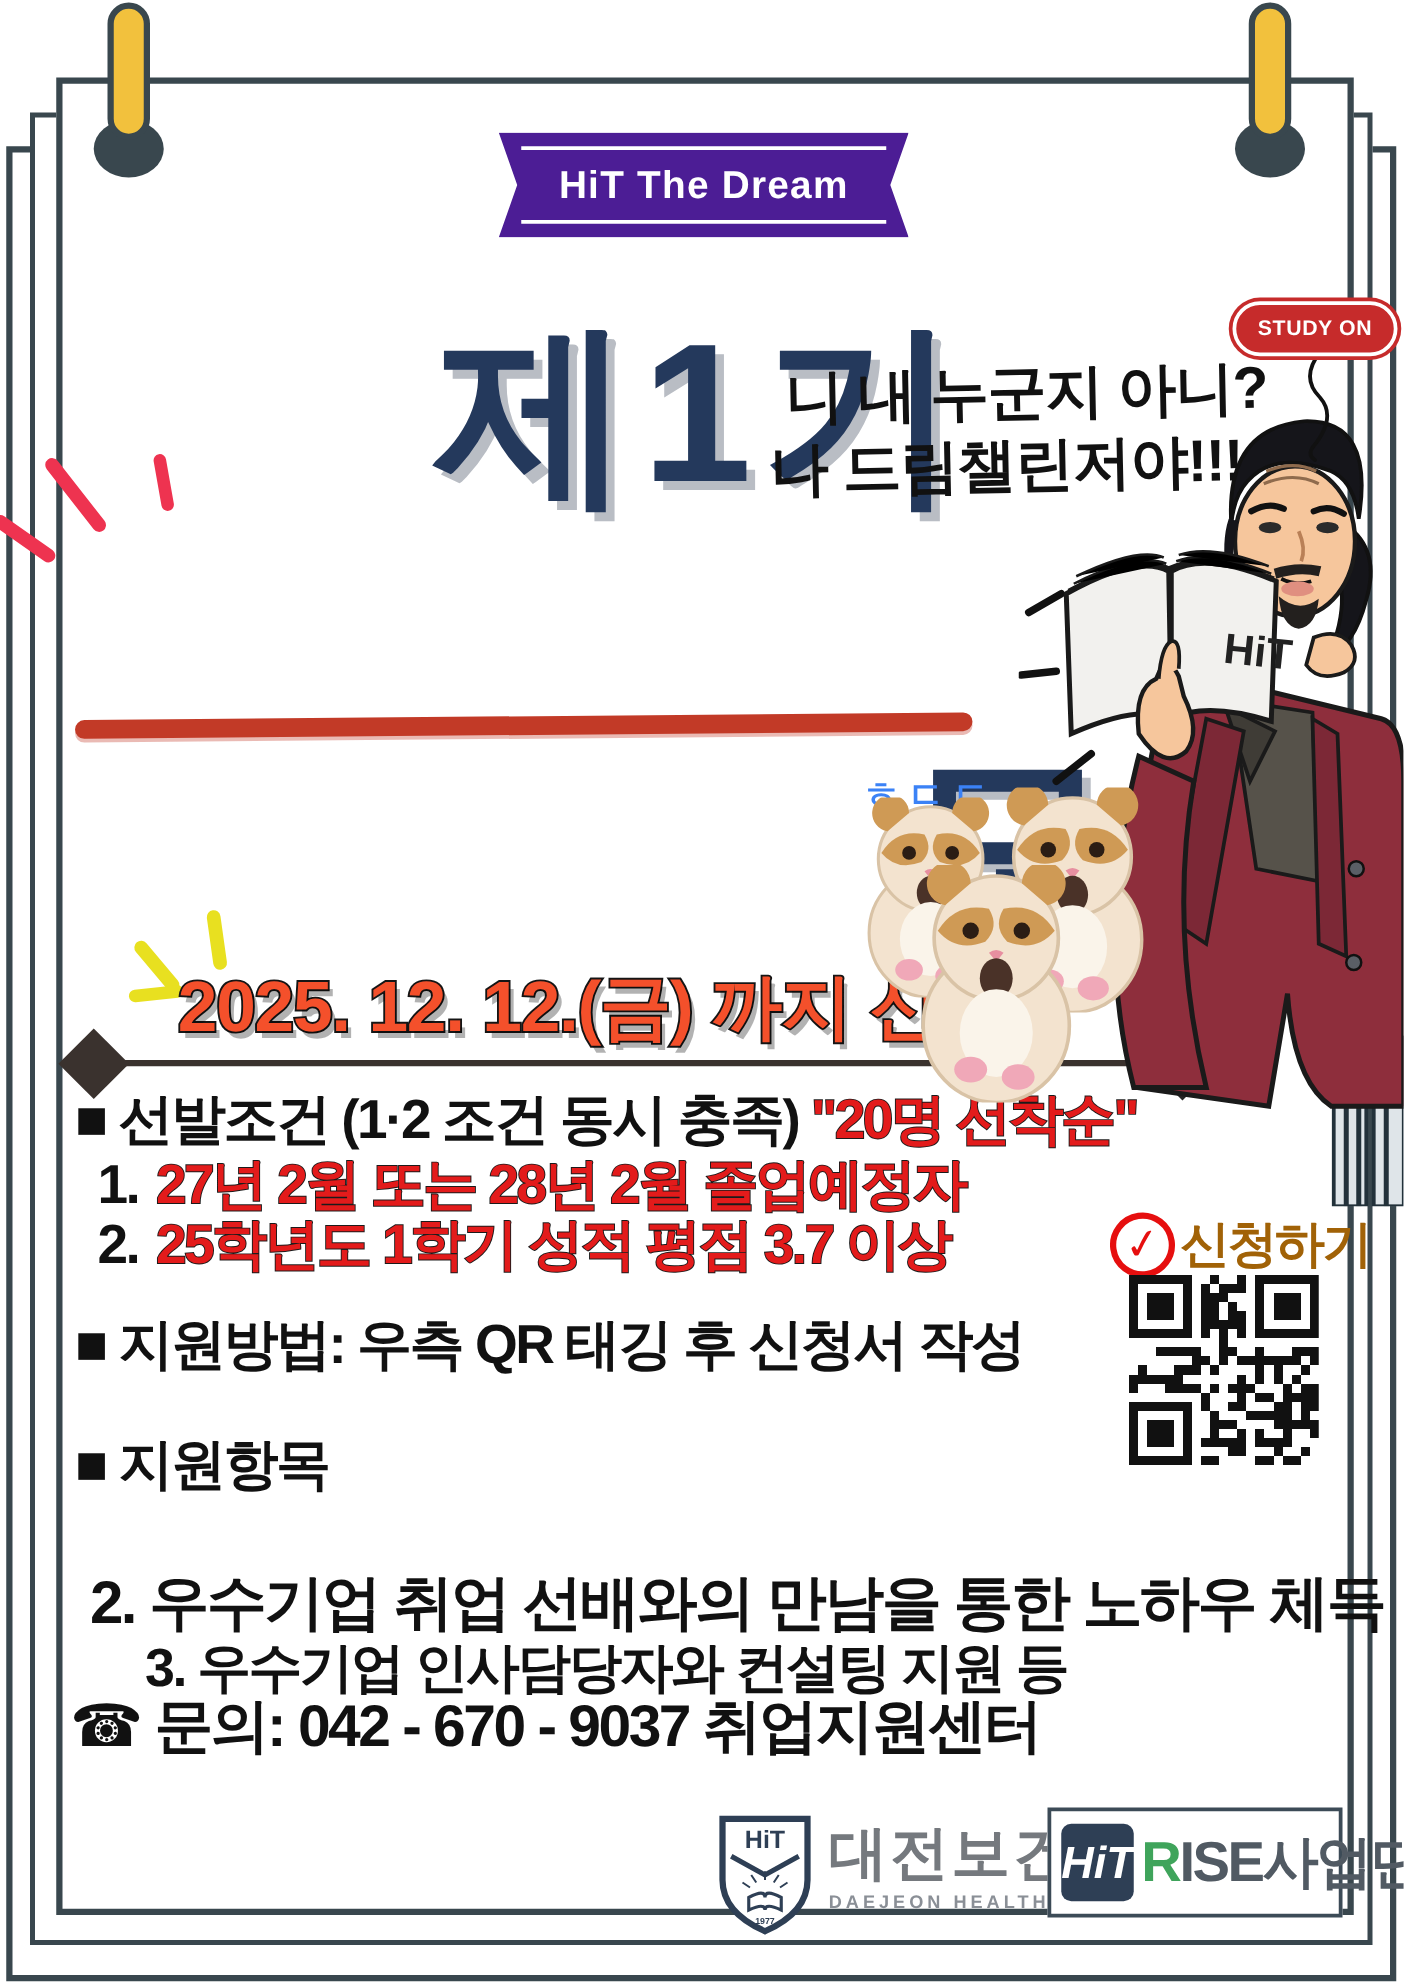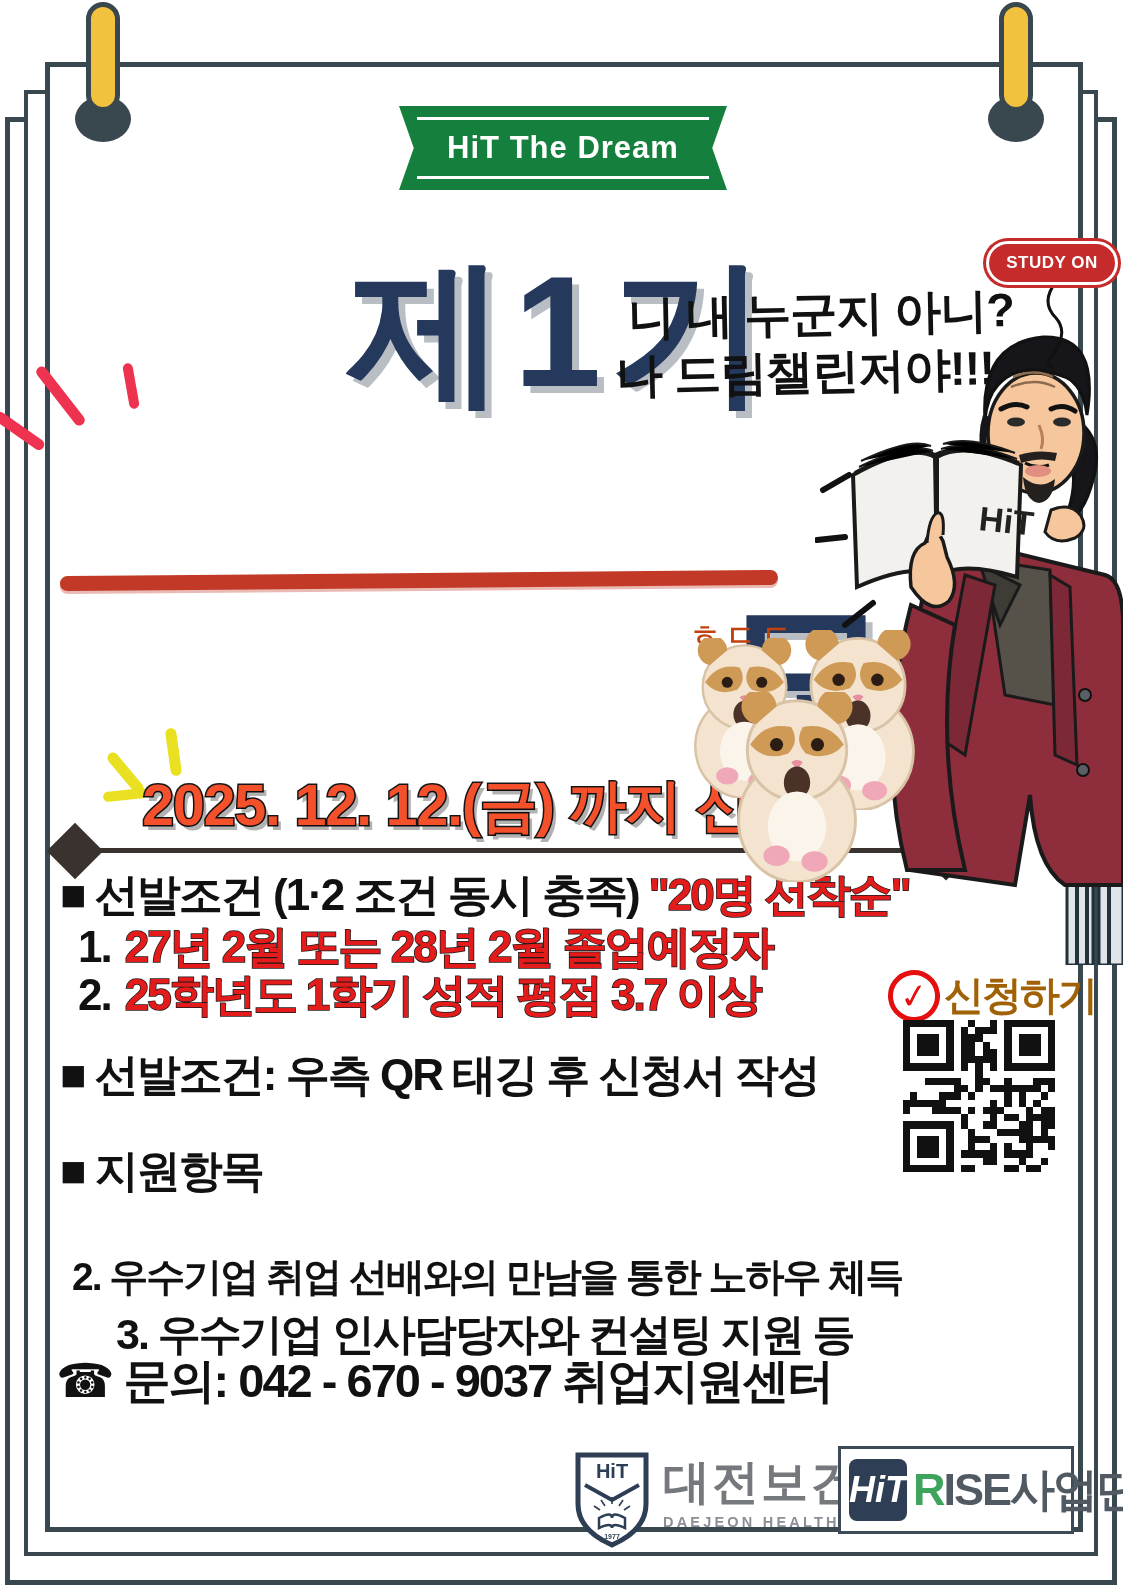--- a/index.html
+++ b/index.html
@@ -13,21 +13,21 @@
   .sheet.s2{left:24px;top:90px;width:1066px;height:1458px;border-width:4px;}
   .sheet.s1{left:45px;top:62px;width:1028px;height:1460px;border-width:5px;}
 
   
   .clip{position:absolute;width:56px;height:140px;z-index:40;}
   .clip .knob{position:absolute;left:0;top:94px;width:56px;height:46px;background:#39474e;border-radius:50%;}
   .clip .rod{position:absolute;left:11px;top:0;width:24px;height:100px;background:#f2c13d;
              border:5px solid #39474e;border-radius:17px;}
 
   
-  .ribbon{position:absolute;left:399px;top:106px;width:328px;height:84px;background:#15803d;
+  .ribbon{position:absolute;left:399px;top:106px;width:328px;height:84px;background:#4c1d95;
           clip-path:polygon(0 0,100% 0,95.5% 50%,100% 100%,0 100%,4.5% 50%);
           display:flex;align-items:center;justify-content:center;z-index:5;}
   .ribbon .line{position:absolute;left:5.5%;right:5.5%;height:3px;background:#fff;}
   .ribbon .line.t{top:11px;} .ribbon .line.b{bottom:11px;}
   .ribbon .txt{color:#fff;font-size:31px;font-weight:bold;letter-spacing:1px;}
 
   
   .study{position:absolute;left:986px;top:241px;width:126px;height:38px;background:#c62b2b;
          border:3px solid #fff;box-shadow:0 0 0 3px #c62b2b;border-radius:22px;z-index:30;
          display:flex;align-items:center;justify-content:center;}
@@ -40,21 +40,21 @@
           letter-spacing:-6px;-webkit-text-stroke:5px #151515;paint-order:stroke fill;
           text-shadow:7px 9px 0 rgba(0,0,0,.32);}
   .underline{left:60px;top:573px;width:718px;height:15px;background:#c23a27;border-radius:8px;
              transform:rotate(-.5deg);box-shadow:0 3px 0 rgba(194,58,39,.35);}
   .title3{left:0;right:16px;top:584px;text-align:right;font-size:182px;letter-spacing:14px;line-height:1;}
 
   
   .speech{font-weight:bold;color:#111;font-size:47px;letter-spacing:-1px;white-space:nowrap;z-index:6;}
   .speech.l1{left:628px;top:283px;transform:rotate(-1.2deg);}
   .speech.l2{left:616px;top:341px;transform:rotate(-1.2deg);}
-  .sfx{left:690px;top:616px;font-size:30px;font-weight:bold;color:#c2410c;letter-spacing:6px;}
+  .sfx{left:690px;top:616px;font-size:30px;font-weight:bold;color:#3b82f6;letter-spacing:6px;}
 
   
   .spark{position:absolute;border-radius:8px;}
 
   
   .deadline{left:90px;top:768px;width:770px;text-align:center;font-size:57px;font-weight:900;
             color:#f4502b;-webkit-text-stroke:3px #151515;paint-order:stroke fill;
             letter-spacing:-1px;text-shadow:4px 5px 0 rgba(0,0,0,.3);white-space:nowrap;z-index:6;}
 
   
@@ -389,24 +389,24 @@
       <rect x="16" y="19" width="1" height="1" fill="#111"></rect>
       <rect x="19" y="19" width="1" height="1" fill="#111"></rect>
       <rect x="8" y="20" width="1" height="1" fill="#111"></rect>
       <rect x="9" y="20" width="1" height="1" fill="#111"></rect>
       <rect x="14" y="20" width="1" height="1" fill="#111"></rect>
       <rect x="15" y="20" width="1" height="1" fill="#111"></rect>
       <rect x="17" y="20" width="1" height="1" fill="#111"></rect>
       <rect x="18" y="20" width="1" height="1" fill="#111"></rect>
     </svg>
 
-  <div class="bodyline" style="left:60px;top:1046px;">■ 선발조건: 우측 QR 태깅 후 신청서 작성</div>
+  <div class="bodyline" style="left:60px;top:1046px;">■ 지원방법: 우측 QR 태깅 후 신청서 작성</div>
 
   <div class="bodyline" style="left:60px;top:1142px;">■ 지원항목</div>
-  <div class="bodyline" style="left:72px;top:1250px;font-size:39px;">2. 우수기업 취업 선배와의 만남을 통한 노하우 체득</div>
+  <div class="bodyline" style="left:72px;top:1250px;font-size:48px;">2. 우수기업 취업 선배와의 만남을 통한 노하우 체득</div>
   <div class="bodyline" style="left:72px;top:1306px;font-size:43px;margin-left:44px;">3. 우수기업 인사담당자와 컨설팅 지원 등</div>
 
   <div class="abs contact">☎ 문의: 042 - 670 - 9037 취업지원센터</div>
 
   <div class="abs univ">
     <svg width="74" height="96" viewBox="0 0 74 96">
       <path d="M3,3 L71,3 L71,52 Q71,78 37,93 Q3,78 3,52 Z" fill="#fff" stroke="#2e3f55" stroke-width="5"></path>
       <text x="37" y="26" text-anchor="middle" font-size="20" font-weight="900" fill="#2e3f55">HiT</text>
       <path d="M10,33 L37,48 L64,33" fill="none" stroke="#2e3f55" stroke-width="4"></path>
       <g stroke="#2e3f55" stroke-width="1.6" fill="none">

